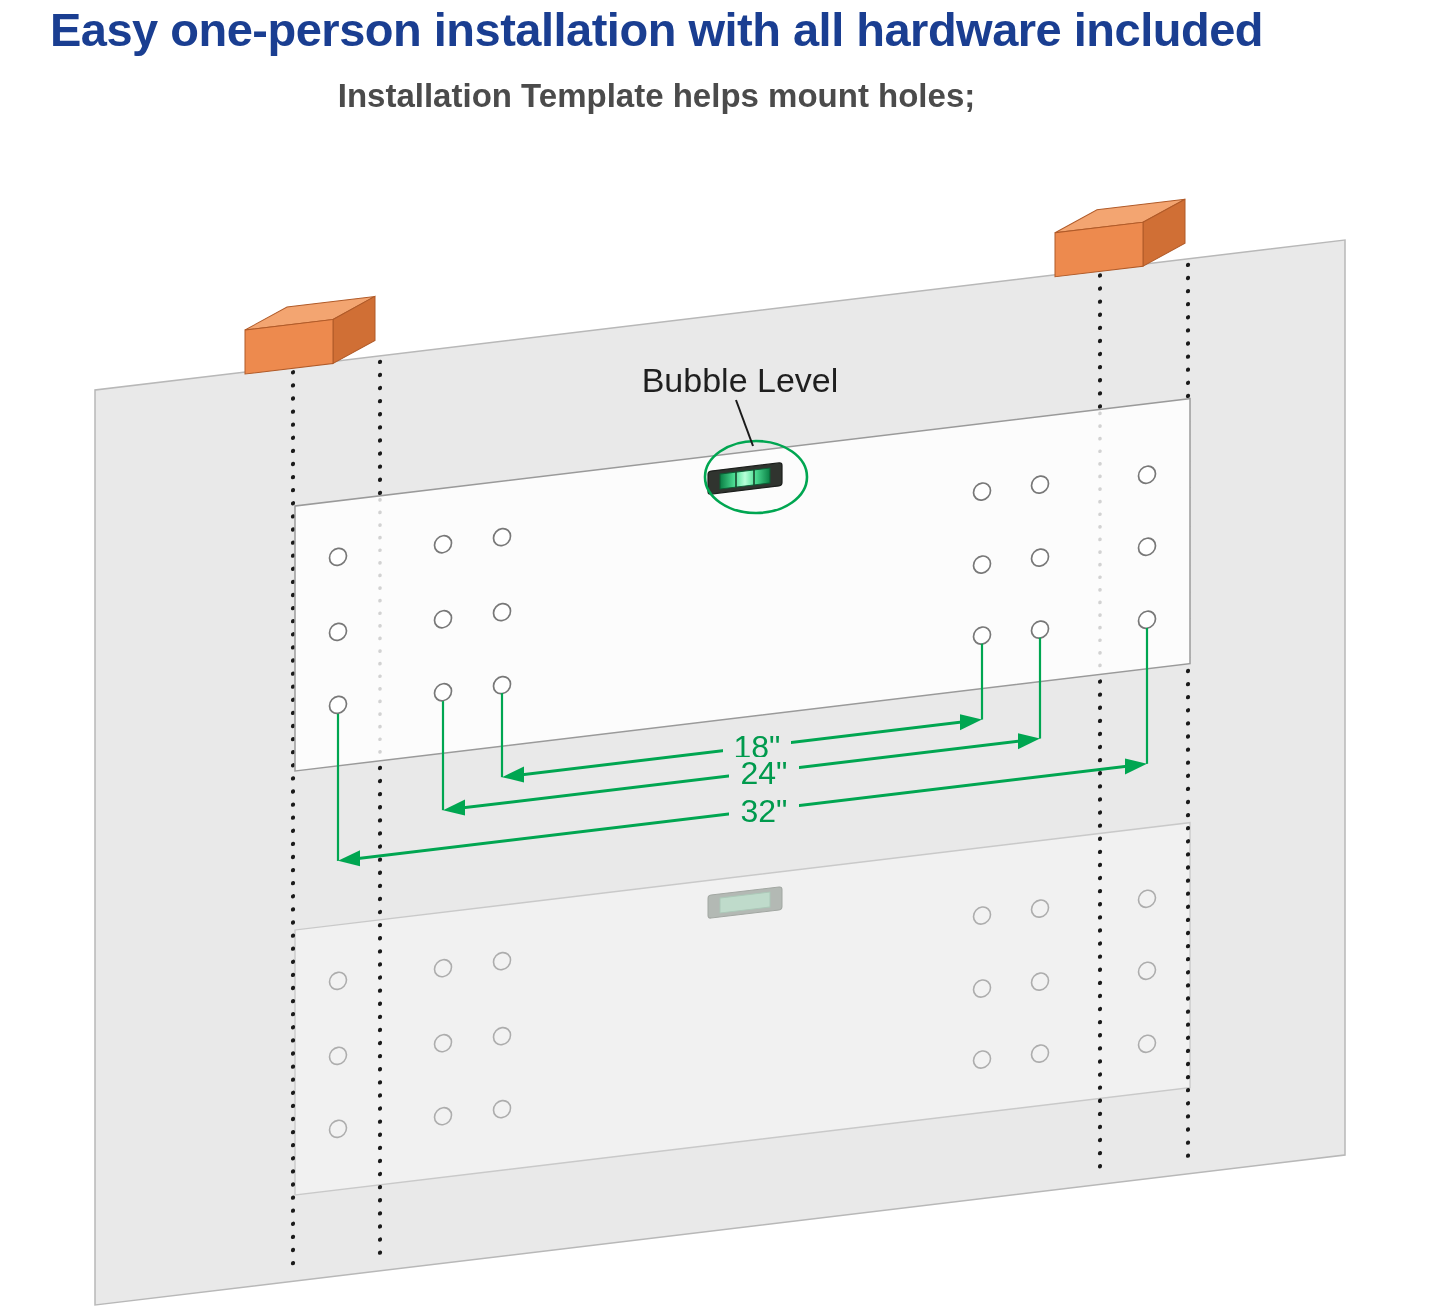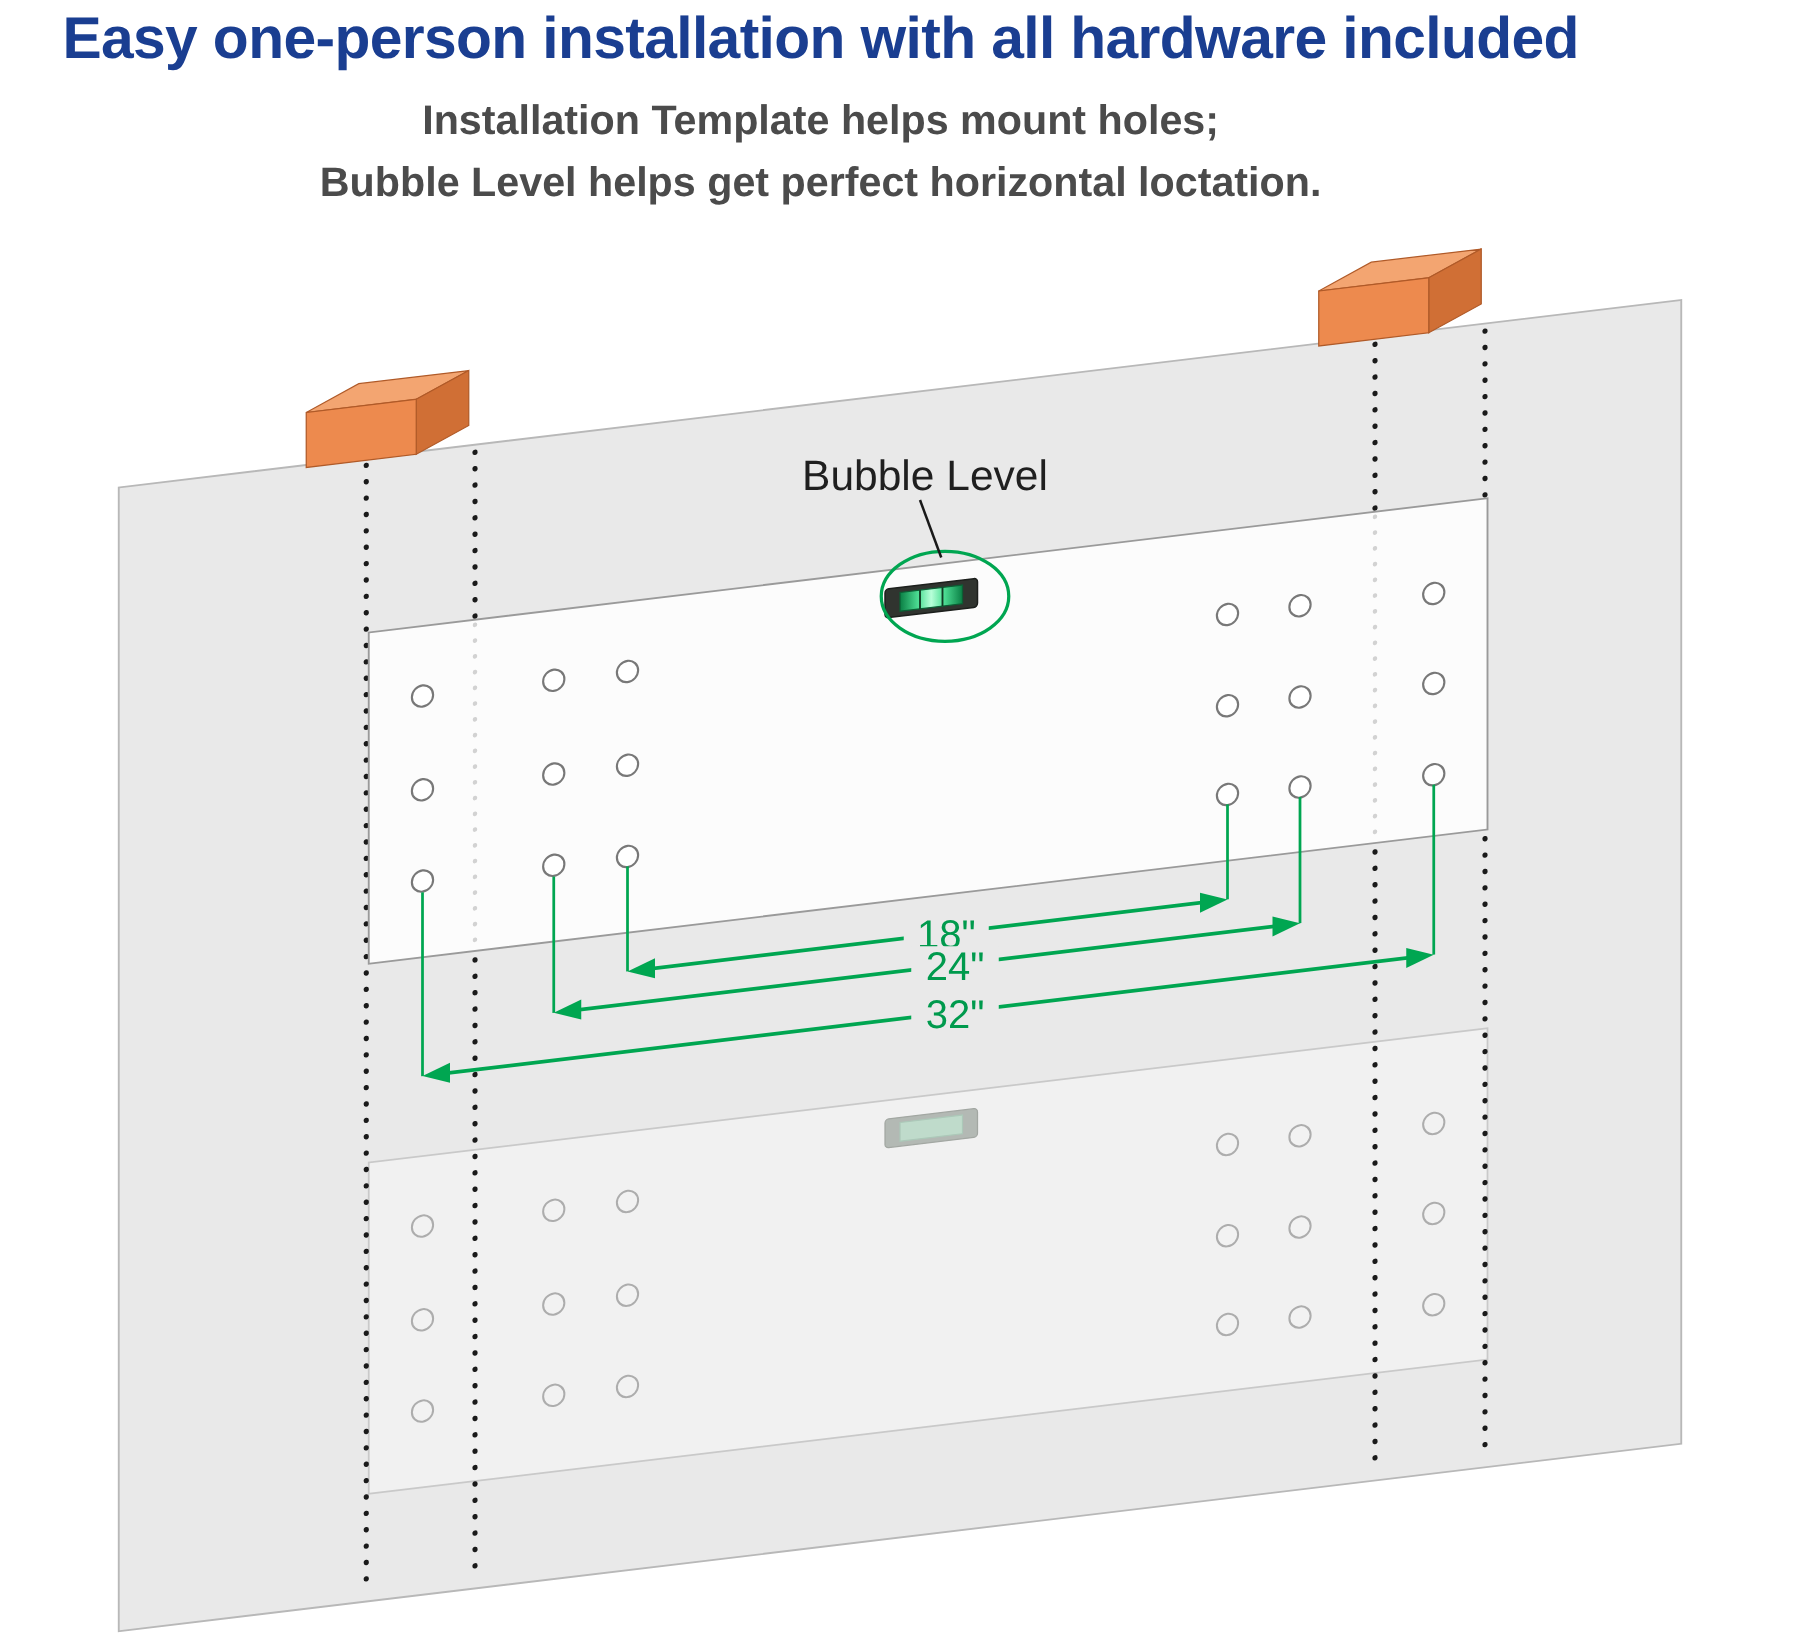--- a/index.html
+++ b/index.html
@@ -21,21 +21,20 @@
   .dim-label{font-size:32px;fill:#009A4D;}
   .bl-label{font-size:34px;fill:#1F1F1F;}
 </style>
 </head>
 <body>
 
 <div class="header">
   <div class="title">Easy one-person installation with all hardware included</div>
   <div class="subtitle">
     <div>Installation Template helps mount holes;</div>
-    <div>Bubble Level helps get perfect horizontal loctation.</div>
   </div>
 </div>
 
 <svg width="1445" height="1311" viewBox="0 0 1445 1311">
   <defs>
     <linearGradient id="levelGlass" x1="0" y1="0" x2="1" y2="0">
       <stop offset="0" stop-color="#0A7F44"></stop>
       <stop offset="0.3" stop-color="#4FE096"></stop>
       <stop offset="0.5" stop-color="#B8FFD9"></stop>
       <stop offset="0.7" stop-color="#4FE096"></stop>

